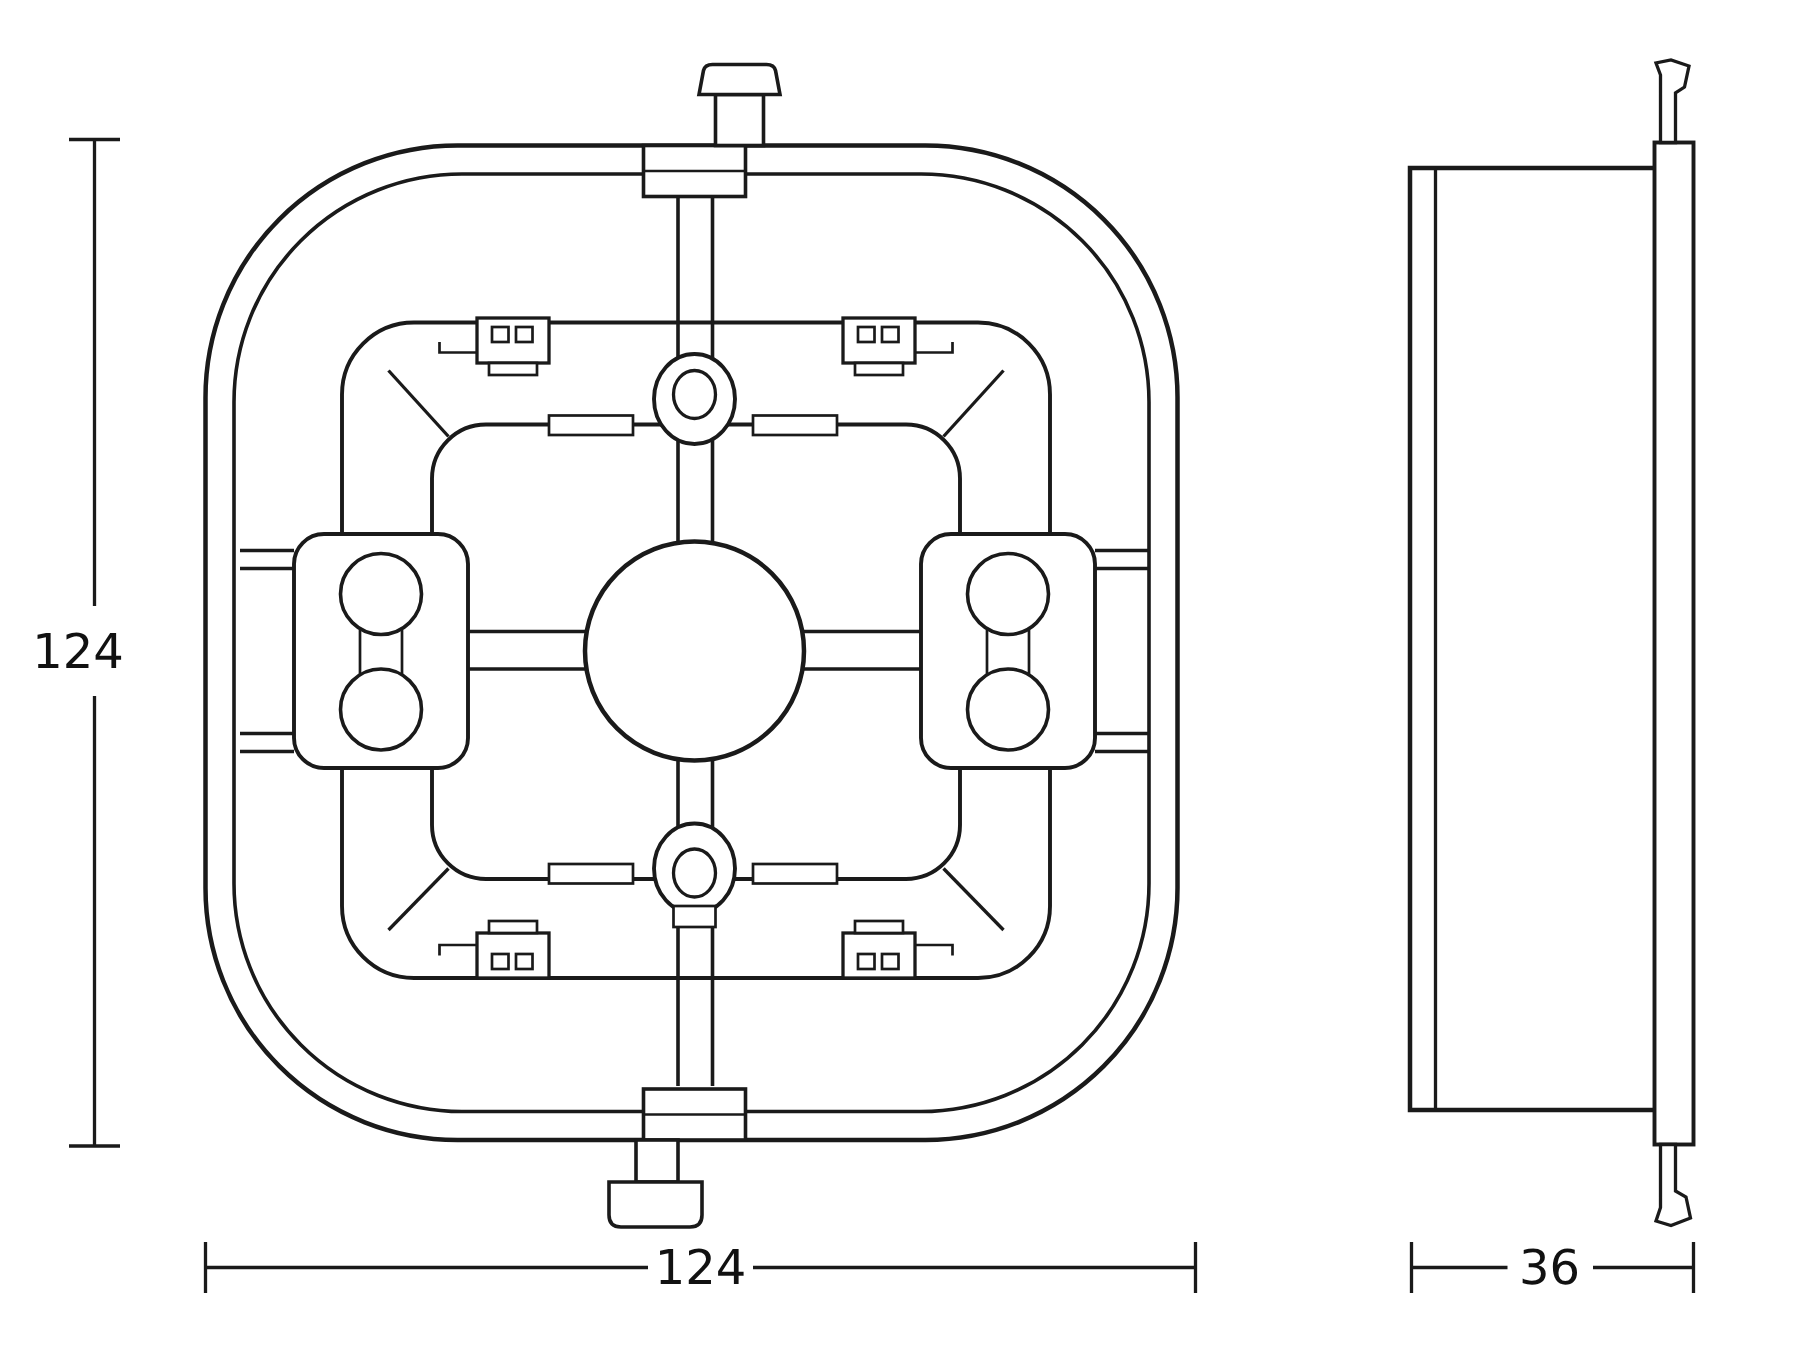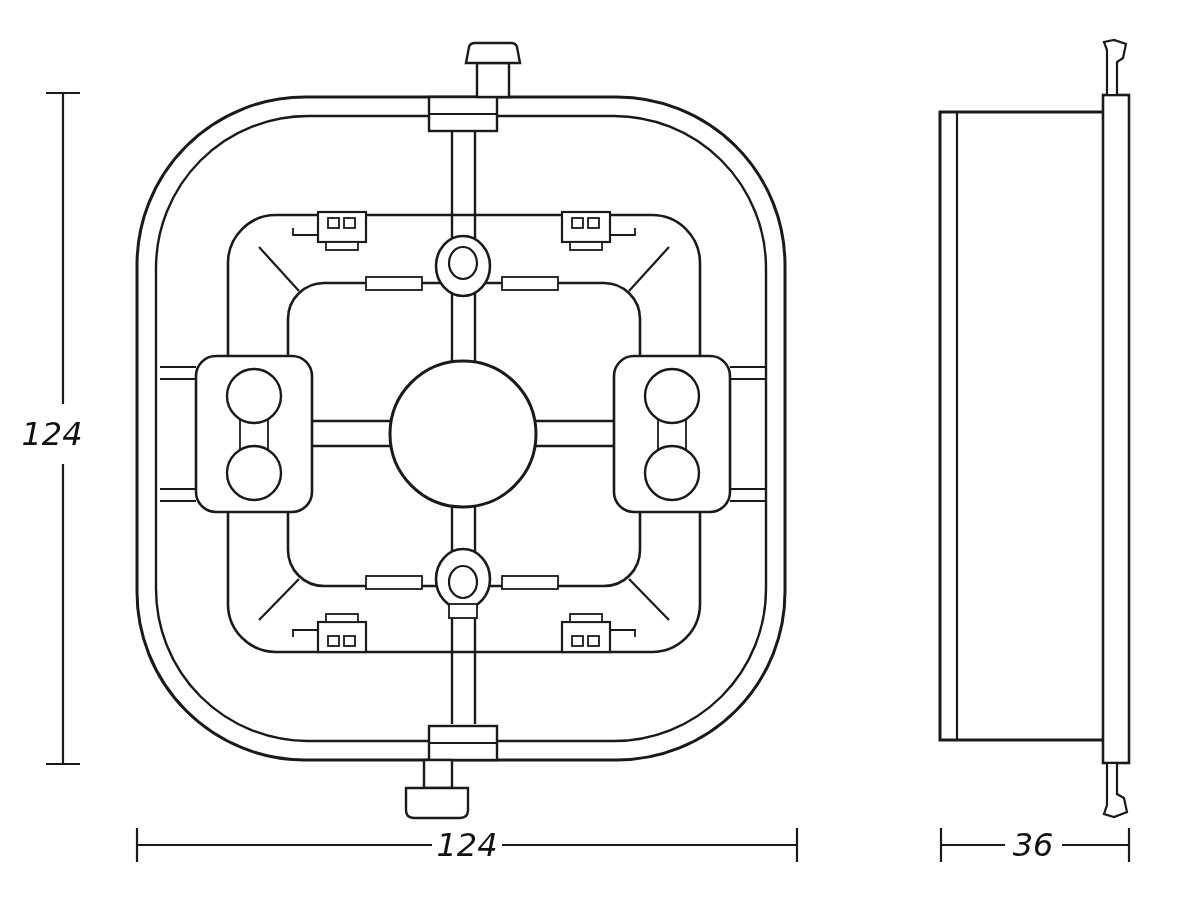--- a/index.html
+++ b/index.html
@@ -1,17 +1,17 @@
 <!DOCTYPE html>
 <html><head>
 <meta charset="utf-8">
 <style>
   html,body{margin:0;padding:0;background:#ffffff;}
   .stage{position:relative;width:1200px;height:900px;background:#ffffff;overflow:hidden;
-         font-family:"DejaVu Sans",sans-serif;font-style:italic;}
+         font-family:"DejaVu Sans",sans-serif;}
   svg{display:block;}
   .ln{stroke:#1a1a1a;fill:none;}
   .wf{stroke:#1a1a1a;fill:#ffffff;}
   .w3{stroke-width:3;}
   .w26{stroke-width:2.6;}
   .w24{stroke-width:2.4;}
   .w22{stroke-width:2.2;}
   .w18{stroke-width:1.8;}
   .dim{stroke:#1a1a1a;stroke-width:2.2;fill:none;}
   .dim-label{font-family:"DejaVu Sans",sans-serif;font-size:32px;fill:#111111;}

